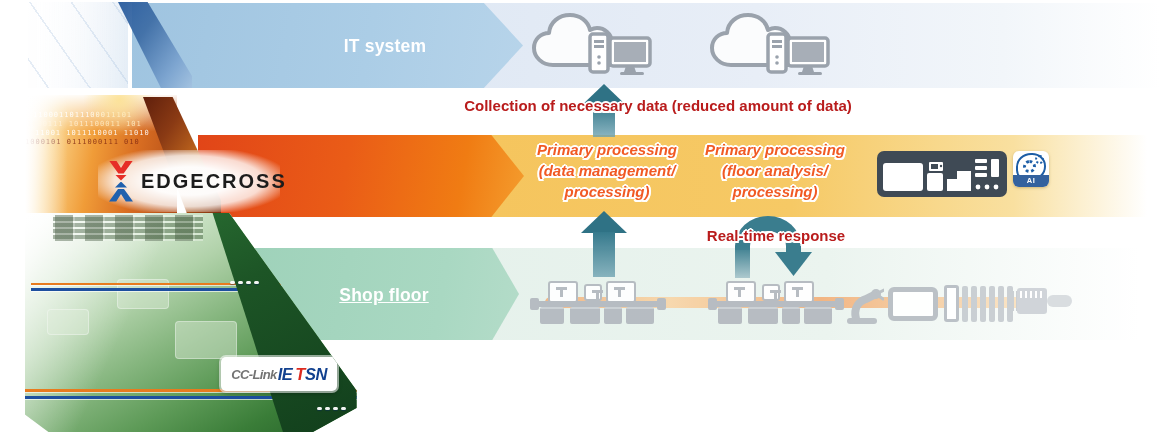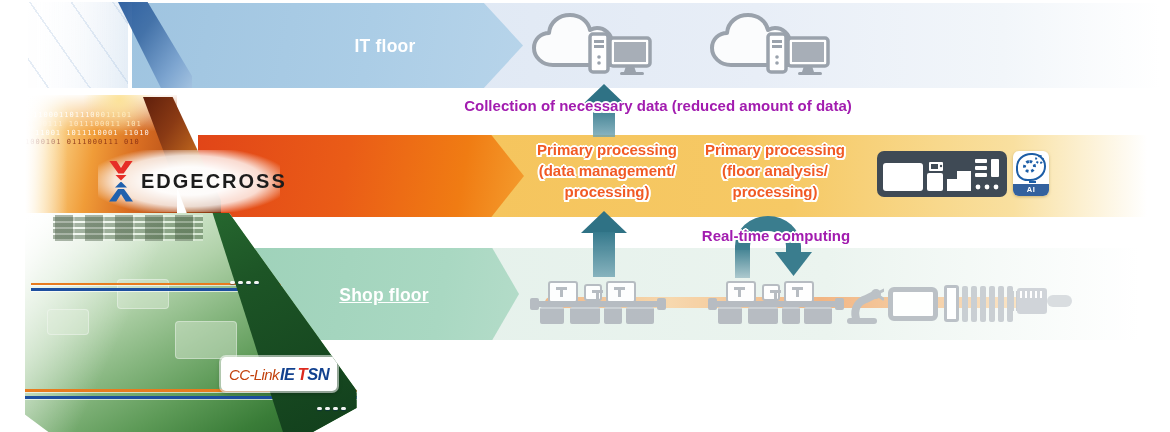--- a/index.html
+++ b/index.html
@@ -74,21 +74,21 @@
              background:linear-gradient(155deg,#2f7a38 0%,#1d5526 45%,#123f1c 100%); }
   .dash-group { position:absolute; display:flex; gap:3px; }
   #dg1 { left:205px; top:68px; }
   #dg2 { left:292px; top:194px; }
   .dash { width:5px; height:3px; border-radius:1.5px; background:#fff; opacity:.95; box-shadow:0 1px 1px rgba(10,40,90,.5); }
 
   
   #cclink { position:absolute; left:196px; top:144px; width:116px; height:34px; background:#fff; border-radius:5px;
             display:flex; align-items:center; justify-content:center; font-style:italic; white-space:nowrap;
             box-shadow:0 0 0 2px rgba(255,255,255,.55), 0 2px 5px rgba(0,0,0,.35); }
-  #cclink .ck1 { font-size:15px;  font-weight:normal; color:#c2410c; letter-spacing:-.6px; }
+  #cclink .ck1 { font-size:13px;  font-weight:bold; color:#737373; letter-spacing:-.6px; }
   #cclink .ck2 { font-size:16.5px; font-weight:bold; color:#12418f; margin-left:1px; letter-spacing:-.5px; }
   #cclink .ck3 { font-size:16.5px; font-weight:bold; color:#dd2a1f; margin-left:3px; letter-spacing:-.5px; }
   #cclink .ck4 { font-size:16.5px; font-weight:bold; color:#12418f; letter-spacing:-.5px; }
 
   
   #edgecross { left:98px; top:150px; width:182px; height:62px; display:flex; align-items:center; z-index:6;
                background:radial-gradient(ellipse at 50% 50%,rgba(255,255,255,.98) 32%,rgba(255,255,255,.8) 58%,rgba(255,255,255,0) 80%);border-radius:15px; }
   .ec-mark { position:relative; width:26px; height:41px; margin-left:10px; flex:none; }
   .ec-mark div { position:absolute; }
   .em1 { left:1px; top:0;    width:24px; height:13px; background:#e62e26;
@@ -116,21 +116,21 @@
   .cv-legr { left:51px; top:32px; width:15px; height:9px; background:#3a7d8e; }
   .cv-head { left:40px; top:38px; width:37px; height:24px; background:#3a7d8e; clip-path:polygon(0 0,100% 0,50% 100%); }
 
   
   .cloudpc { width:124px; height:68px; }
   #cloudpc1 { left:528px; top:8px; }
   #cloudpc2 { left:706px; top:8px; }
 
   
   #indpc { left:877px; top:151px; width:130px; height:46px; }
-  #ai-icon { left:1013px; top:151px; width:36px; height:45px; background:#fff; border-radius:6px;
+  #ai-icon { left:1013px; top:151px; width:36px; height:36px; background:#fff; border-radius:6px;
              box-shadow:0 1px 3px rgba(120,90,20,.35); overflow:hidden; }
   #ai-icon .ai-bar { position:absolute; left:0; bottom:0; width:100%; height:12px; background:#33619e;
              color:#fff; font-size:7.5px; font-weight:bold; text-align:center; line-height:12px; letter-spacing:.5px; }
   .gear { position:absolute; border-radius:50%; border-style:dotted; border-color:#1d5ea6; }
   #gear1 { left:10px; top:9px; width:13px; height:13px; border-width:3.5px; }
   #gear2 { left:22px; top:4px; width:9px; height:9px; border-width:2.5px; }
   #brain { position:absolute; left:3px; top:2px; width:30px; height:28px; border:2.5px solid #1d5ea6; border-radius:50% 46% 52% 38%; }
   #brain-stem { position:absolute; left:16px; top:28px; width:7px; height:4px; border-left:2.5px solid #1d5ea6; border-bottom:2.5px solid #1d5ea6; }
 
   
@@ -168,22 +168,22 @@
   
   .band-label { position:absolute; transform:translateX(-50%); color:#fff; font-weight:bold;
                 font-size:17.5px; letter-spacing:.2px; white-space:nowrap; z-index:5; }
   #lbl-it   { left:385px; top:36px; }
   #lbl-edge { left:362px; top:166px; }
   #lbl-shop { left:384px; top:285px;text-decoration:underline; }
   .teal-txt, .orange-txt { position:absolute; transform:translateX(-50%); font-weight:bold; font-size:15px;
       white-space:nowrap; z-index:7; text-align:center;
       text-shadow:-2px 0 #fff,2px 0 #fff,0 -2px #fff,0 2px #fff,
                   -1.5px -1.5px #fff,1.5px -1.5px #fff,-1.5px 1.5px #fff,1.5px 1.5px #fff; }
-  .teal-txt   { color:#a21caf; }
-  .orange-txt { color:#f15a24; line-height:21px; }
+  .teal-txt   { color:#b91c1c; }
+  .orange-txt { color:#f15a24; line-height:21px;font-style:italic; }
   #txt-coll { left:658px; top:97px; }
   #txt-rt   { left:776px; top:227px; }
   #txt-p1   { left:607px; top:139px; }
   #txt-p2   { left:775px; top:139px; }
 </style>
 </head>
 <body>
 
 <div class="stage">
 
@@ -378,25 +378,25 @@
       <div class="drv"></div>
     </div>
     <div class="abs" id="rj45">
       <div class="rj-pins"></div>
       <div class="rj-plug"></div>
       <div class="rj-teeth"></div>
       <div class="rj-cable"></div>
     </div>
   </div>
 
-  <div class="band-label" id="lbl-it">IT floor</div>
+  <div class="band-label" id="lbl-it">IT system</div>
   <div class="band-label" id="lbl-shop">Shop floor</div>
 
   <div class="teal-txt" id="txt-coll">Collection of necessary data (reduced amount of data)</div>
-  <div class="teal-txt" id="txt-rt">Real-time computing</div>
+  <div class="teal-txt" id="txt-rt">Real-time response</div>
   <div class="orange-txt" id="txt-p1">
     <span>Primary processing</span><br>
     <span>(data management/</span><br>
     <span>processing)</span>
   </div>
   <div class="orange-txt" id="txt-p2">
     <span>Primary processing</span><br>
     <span>(floor analysis/</span><br>
     <span>processing)</span>
   </div>

